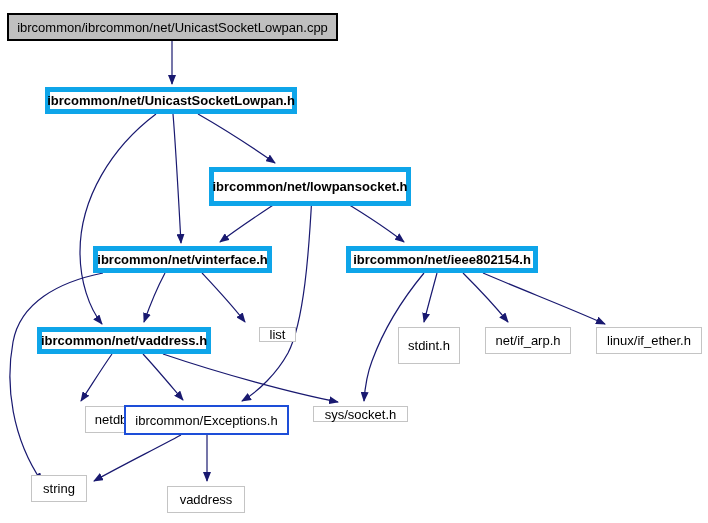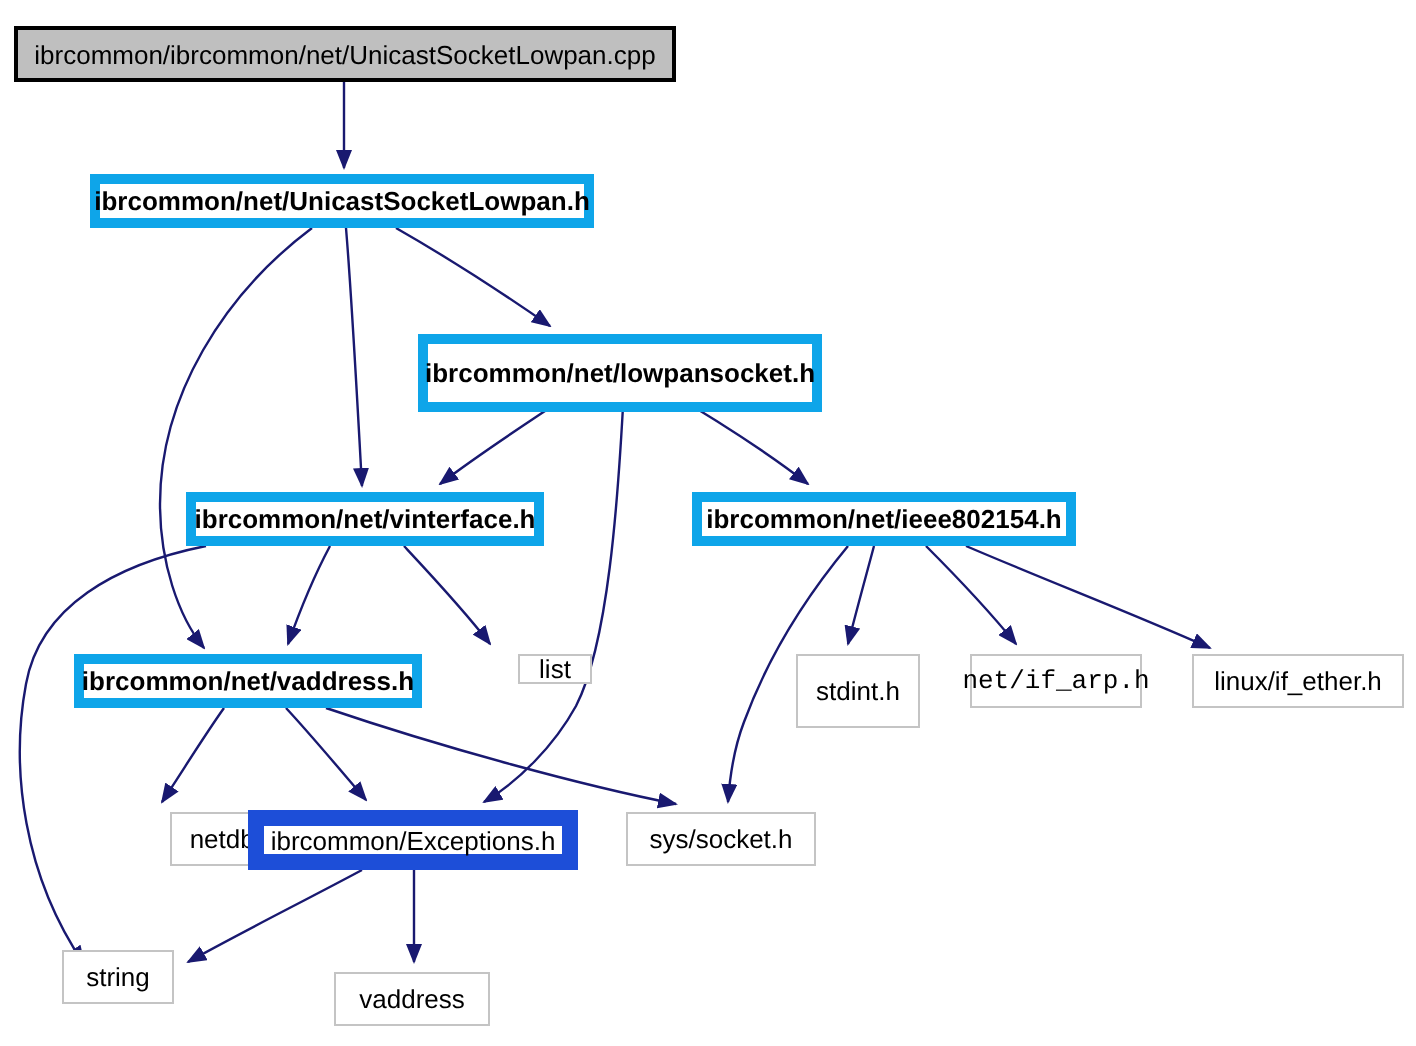--- a/index.html
+++ b/index.html
@@ -9,21 +9,21 @@
     overflow:hidden;
   }
   #edges { position:absolute; left:0; top:0; width:708px; height:523px; }
   .node {
     position:absolute; box-sizing:border-box; background:#ffffff;
     display:flex; align-items:center; justify-content:center;
     white-space:nowrap; text-align:center; line-height:1;
   }
   .node.current { background:#bfbfbf; border:2px solid #000000; }
   .node.doc     { border:5px solid #0ea5e9;font-weight:bold; }
-  .node.doc-bold{ border:8px solid #1d4ed8; }
+  .node.doc-bold{ border:2px solid #1d4ed8; }
   .node.ext     { border:1px solid #c4c4c4; }
 </style>
 </head>
 <body>
 
 <div id="stage">
   <svg id="edges" xmlns="http://www.w3.org/2000/svg" width="708" height="523" viewBox="0 0 708 523">
     <defs>
       <marker id="arrow" viewBox="0 0 10 8" refX="9" refY="4" markerWidth="10" markerHeight="8" orient="auto" markerUnits="userSpaceOnUse">
         <path d="M0,0 L10,4 L0,8 Z" fill="#191970"></path>
@@ -53,21 +53,21 @@
   </svg>
   <div id="nodes">
       <div class="node current" style="left: 7px; top: 13px; width: 331px; height: 28px;">ibrcommon/ibrcommon/net/UnicastSocketLowpan.cpp</div>
       <div class="node doc" style="left: 45px; top: 87px; width: 252px; height: 27px;">ibrcommon/net/UnicastSocketLowpan.h</div>
       <div class="node doc" style="left: 209px; top: 167px; width: 202px; height: 39px;">ibrcommon/net/lowpansocket.h</div>
       <div class="node doc" style="left: 93px; top: 246px; width: 179px; height: 27px;">ibrcommon/net/vinterface.h</div>
       <div class="node doc" style="left: 346px; top: 246px; width: 192px; height: 27px;">ibrcommon/net/ieee802154.h</div>
       <div class="node doc" style="left: 37px; top: 327px; width: 174px; height: 27px;">ibrcommon/net/vaddress.h</div>
       <div class="node ext" style="left: 235px; top: 327px; width: 37px; height: 15px; margin-left: 24px;">list</div>
       <div class="node ext" style="left: 398px; top: 327px; width: 62px; height: 37px;">stdint.h</div>
-      <div class="node ext" style="left: 485px; top: 327px; width: 86px; height: 27px; font-family: Liberation Mono, monospace;">net/if_arp.h</div>
+      <div class="node ext" style="left: 485px; top: 327px; width: 86px; height: 27px;">net/if_arp.h</div>
       <div class="node ext" style="left: 596px; top: 327px; width: 106px; height: 27px;">linux/if_ether.h</div>
       <div class="node ext" style="left: 37px; top: 406px; width: 63px; height: 27px; margin-left: 48px;">netdb.h</div>
       <div class="node doc-bold" style="left: 124px; top: 405px; width: 165px; height: 30px;">ibrcommon/Exceptions.h</div>
-      <div class="node ext" style="left: 313px; top: 406px; width: 95px; height: 27px; text-align: center;">sys/socket.h</div>
+      <div class="node ext" style="left: 313px; top: 406px; width: 95px; height: 16px; text-align: center;">sys/socket.h</div>
       <div class="node ext" style="left: 31px; top: 475px; width: 56px; height: 27px;">string</div>
       <div class="node ext" style="left: 167px; top: 486px; width: 78px; height: 27px;">vaddress</div>
     </div>
 </div>
 
 </body></html>

